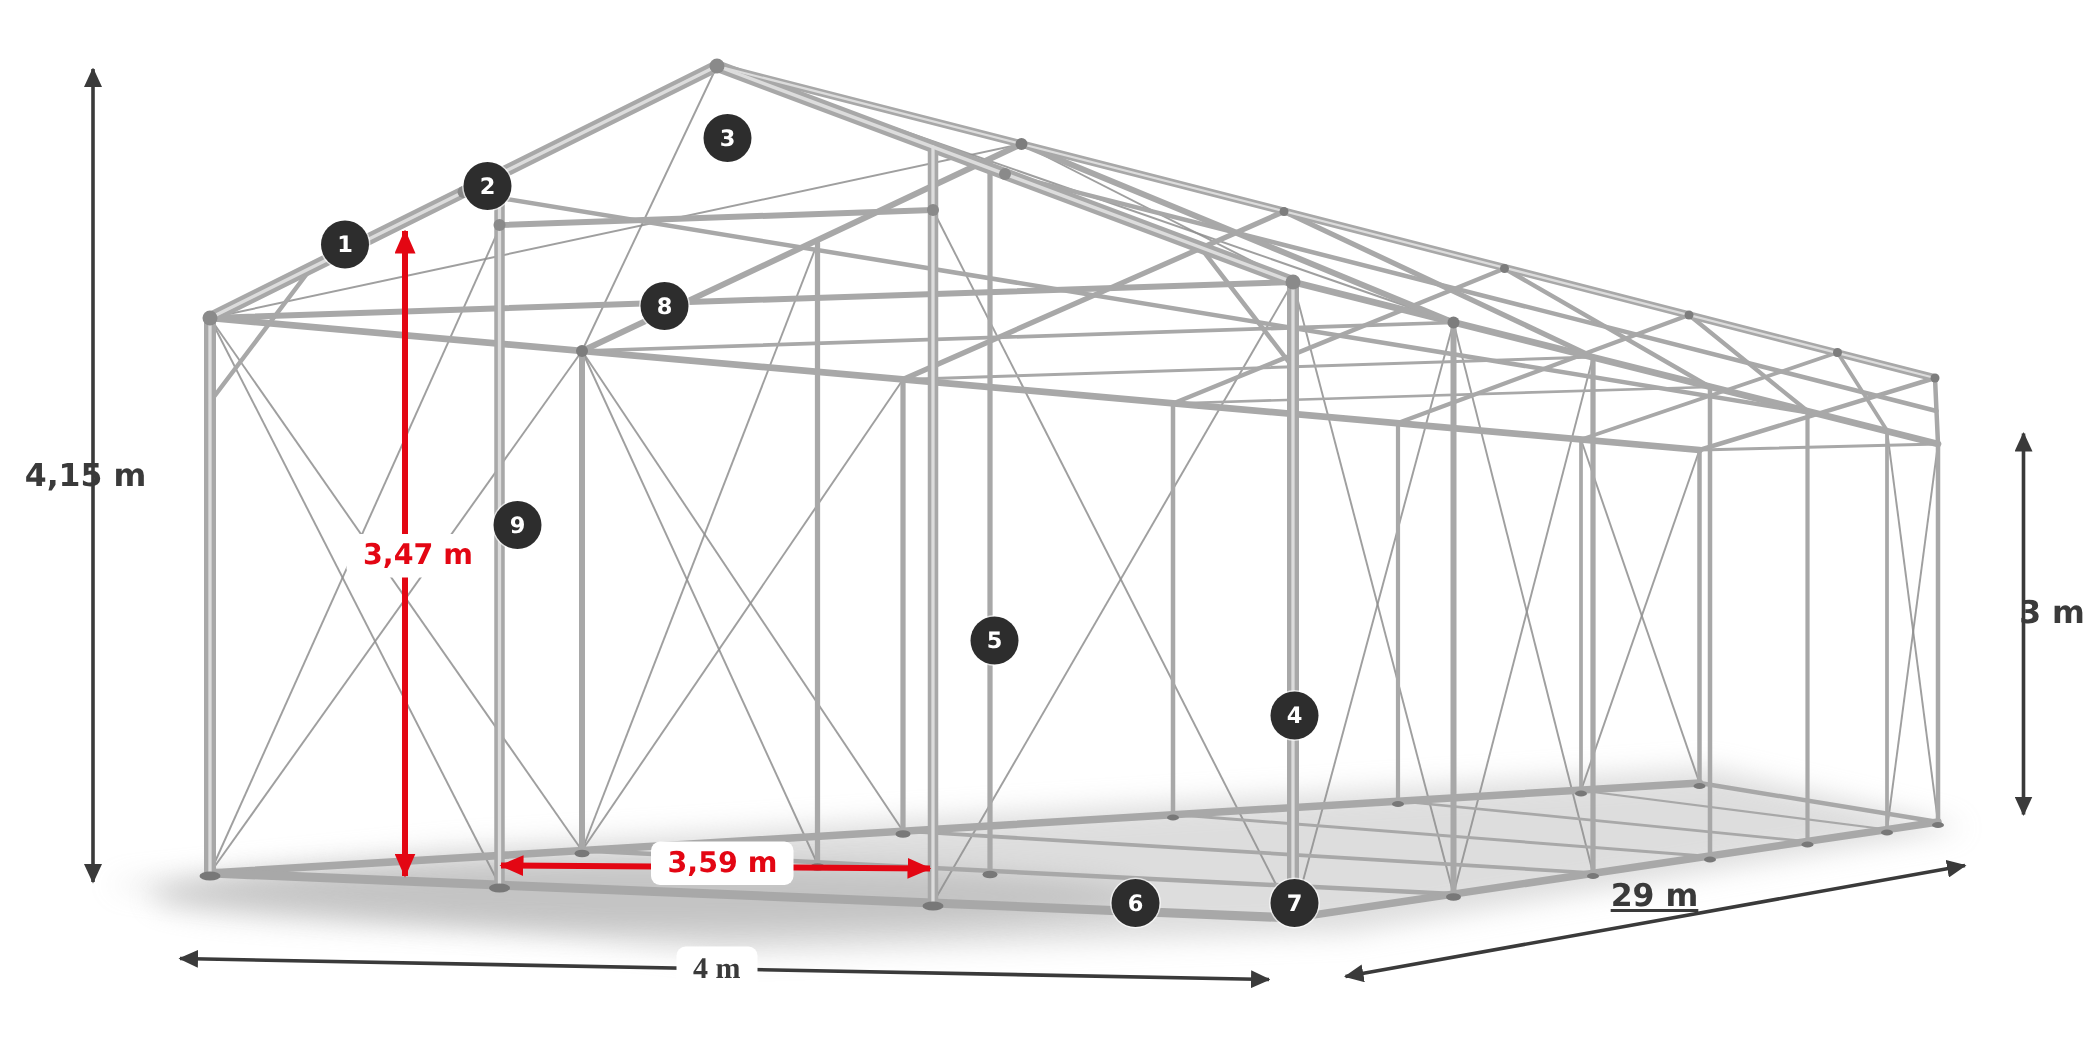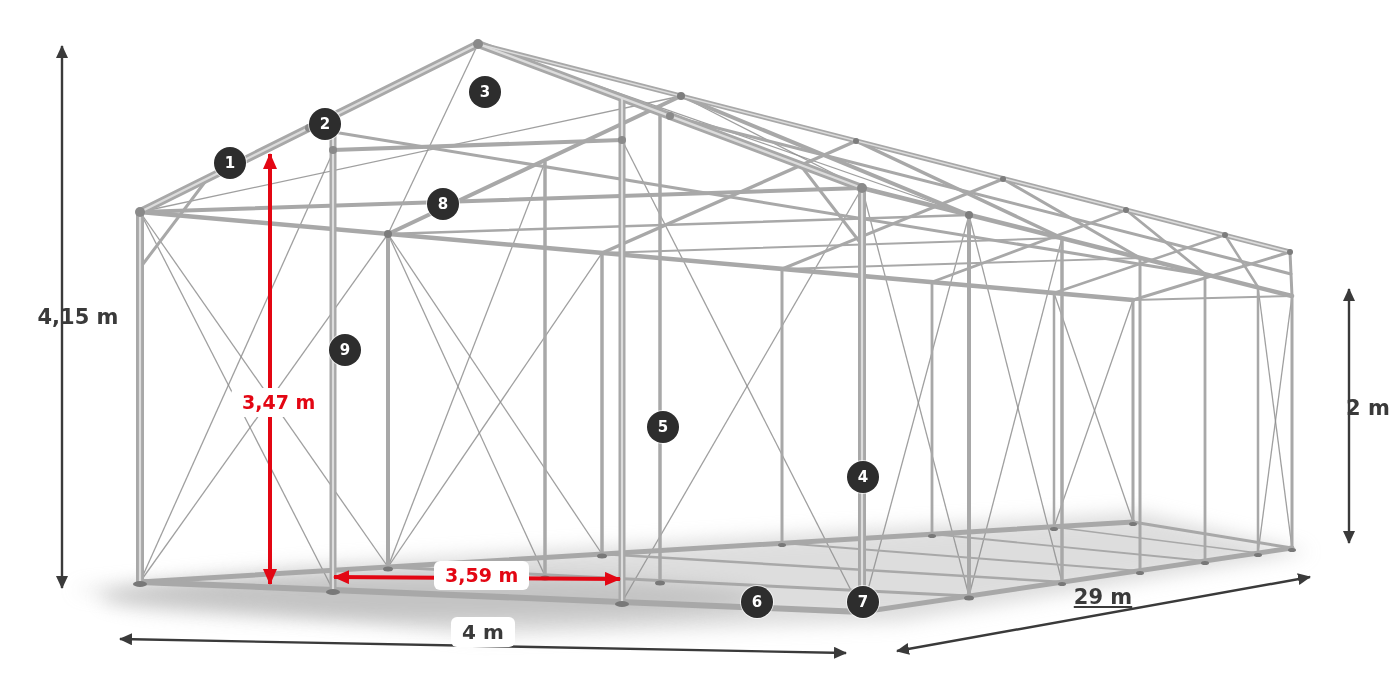--- a/index.html
+++ b/index.html
@@ -185,27 +185,27 @@
     <g>
       <line class="dim" x1="62" y1="46" x2="62" y2="588" marker-start="url(#ahd)" marker-end="url(#ahd)"></line>
       <line class="dim" x1="1349" y1="289" x2="1349" y2="543" marker-start="url(#ahd)" marker-end="url(#ahd)"></line>
       <line class="dim" x1="120" y1="639" x2="846" y2="653" marker-start="url(#ahd)" marker-end="url(#ahd)"></line>
       <line class="dim" x1="897" y1="651" x2="1310" y2="577" marker-start="url(#ahd)" marker-end="url(#ahd)"></line>
       <line class="dimred" x1="270" y1="154" x2="270" y2="584" marker-start="url(#ahr)" marker-end="url(#ahr)"></line>
       <line class="dimred" x1="334" y1="577" x2="620" y2="579" marker-start="url(#ahr)" marker-end="url(#ahr)"></line>
     </g>
   </svg>
 
-  <div class="dim-label center" style="left:10px;top:306px;width:94px;margin-left:21px;">4,15 m</div>
-
-  <div class="dim-label boxed red" style="left:231px;top:356px;margin-top:32px;">3,47 m</div>
-
-  <div class="dim-label center" style="left:1337px;top:397px;width:62px;">2 m</div>
-
-  <div class="dim-label boxed" style="left:451px;top:617px;">4 m</div>
+  <div class="dim-label center" style="left:10px;top:306px;width:94px;">4,15 m</div>
+
+  <div class="dim-label boxed red" style="left:231px;top:356px;">3,47 m</div>
+
+  <div class="dim-label center" style="left:1337px;top:397px;width:62px;">3 m</div>
+
+  <div class="dim-label boxed" style="left:451px;top:631px;font-family:Liberation Serif, serif;">4 m</div>
 
   <div class="dim-label center" style="left:1060px;top:586px;width:86px;text-decoration:underline;">29 m</div>
 
   <div class="dim-label boxed red" style="left:434px;top:561px;">3,59 m</div>
 
   <div class="badge" style="left:214px;top:147px;">1</div>
   <div class="badge" style="left:309px;top:108px;">2</div>
   <div class="badge" style="left:469px;top:76px;">3</div>
   <div class="badge" style="left:847px;top:461px;">4</div>
   <div class="badge" style="left:647px;top:411px;">5</div>

